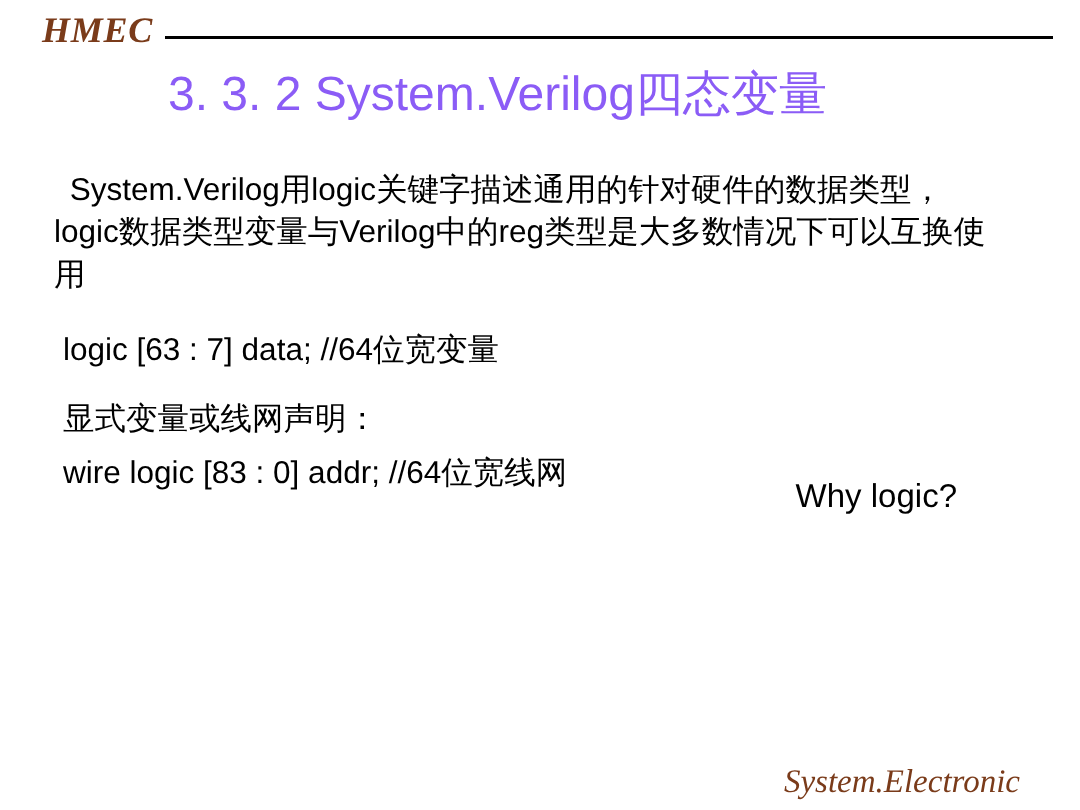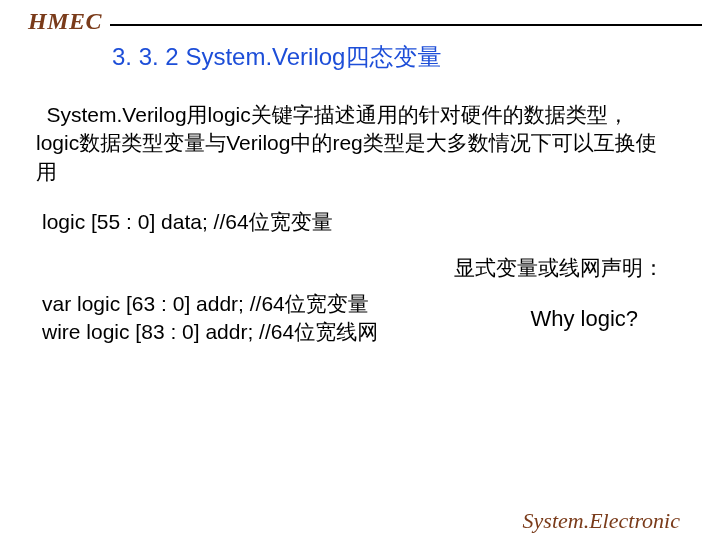--- a/index.html
+++ b/index.html
@@ -27,37 +27,37 @@
   }
   .header-line {
     flex: 1;
     height: 2px;
     background: #000;
     margin-right: 18px;
     margin-top: 6px;
   }
   .title {
     margin: 6px 0 0 112px;
-    font-size: 24px;
-    color: #1d4ed8;
+    font-size: 32px;
+    color: #8b5cf6;
     font-family: Arial, "Microsoft YaHei", sans-serif;
   }
   .body {
     padding: 28px 56px 0 36px;
     font-family: Arial, "Microsoft YaHei", "SimSun", sans-serif;
     font-size: 21px;
     color: #000;
     line-height: 1.35;
   }
   .para1 { margin-bottom: 22px; }
   .para1 .indent { display:inline-block; width: 0.5em; }
   .sub1 { margin: 0 0 8px 6px; }
   .codeblock { margin: 0 0 18px 6px; }
   .codeblock div { line-height: 1.32; }
-  .sub2 { margin: 0 0 8px 6px; text-align: right; }
+  .sub2 { margin: 0 0 8px 6px; }
   .row-explicit {
     display: flex;
     align-items: flex-start;
     justify-content: space-between;
     margin: 0 0 0 6px;
   }
   .codeblock2 { }
   .codeblock2 div { line-height: 1.32; }
   .whylogic {
     font-size: 22px;
@@ -84,28 +84,27 @@
 </div>
 
 <div class="title">3. 3. 2 System.Verilog四态变量</div>
 
 <div class="body">
 
   <div class="para1"><span class="indent"></span><span>System.Verilog用logic关键字描述通用的针对硬件的数据类型，logic数据类型变量与Verilog中的reg类型是大多数情况下可以互换使用</span></div>
 
 
   <div class="codeblock">
-    <div>logic [55 : 0] data; //64位宽变量</div>
+    <div>logic [63 : 7] data; //64位宽变量</div>
   </div>
 
   <div class="sub2">显式变量或线网声明：</div>
 
   <div class="row-explicit">
     <div class="codeblock2">
-      <div>var logic [63 : 0] addr;  //64位宽变量</div>
       <div>wire logic [83 : 0] addr; //64位宽线网</div>
     </div>
     <div class="whylogic">Why logic?</div>
   </div>
 
 </div>
 
 <div class="footer">System.Electronic</div>
 
 </body></html>

